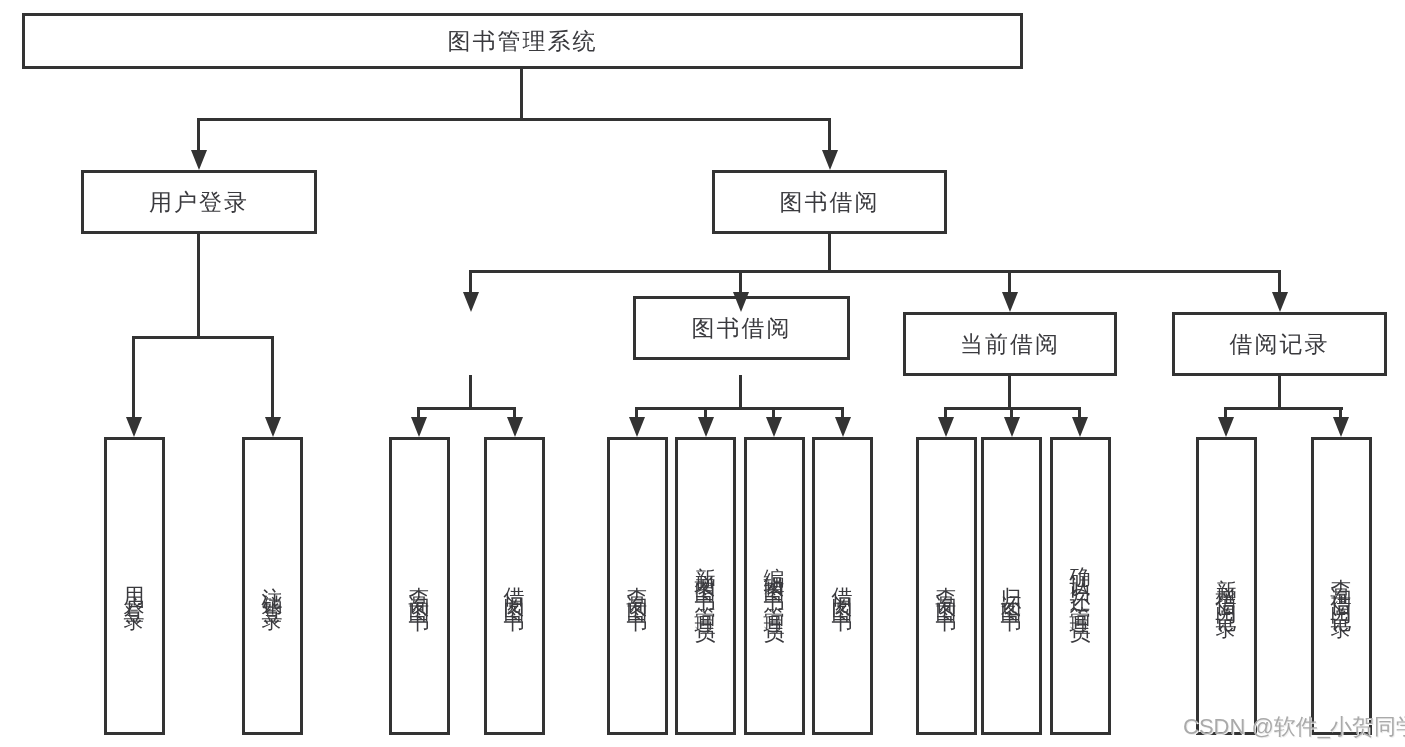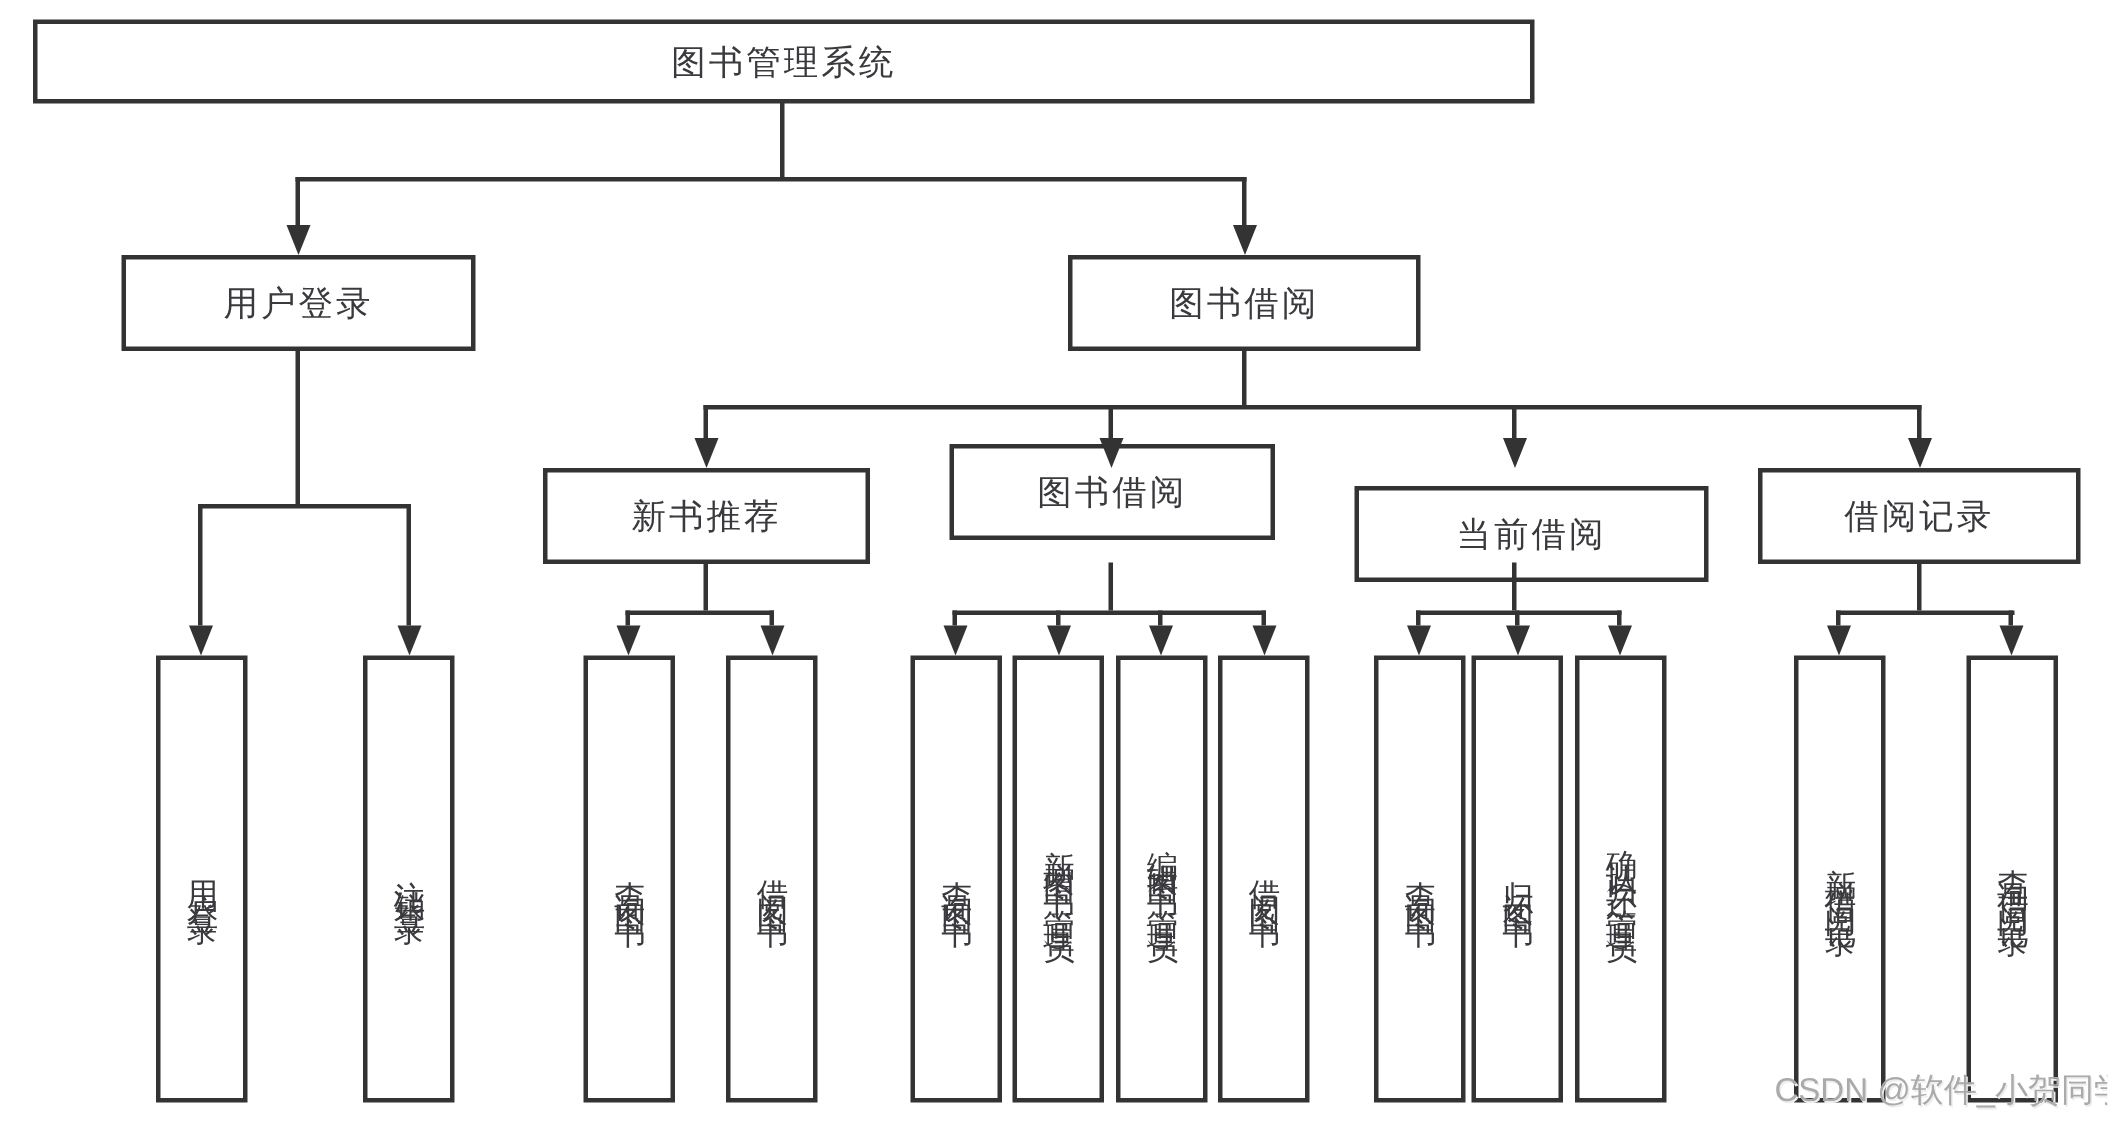--- a/index.html
+++ b/index.html
@@ -67,25 +67,24 @@
 <body>
 
 <div class="canvas">
 
   <div class="node h-node" style="left:22px; top:13px; width:1001px; height:56px;">图书管理系统</div>
 
   <div class="node h-node" style="left:81px; top:170px; width:236px; height:64px;">用户登录</div>
 
   <div class="node h-node" style="left:712px; top:170px; width:235px; height:64px;">图书借阅</div>
 
-  <div class="node h-node" style="left:362px; top:312px; width:218px; height:64px;">新书推荐</div>
 
   <div class="node h-node" style="left:633px; top:296px; width:217px; height:64px;">图书借阅</div>
 
-  <div class="node h-node" style="left:903px; top:324px; width:236px; height:64px;">当前借阅</div>
+  <div class="node h-node" style="left:903px; top:312px; width:214px; height:64px;">当前借阅</div>
 
   <div class="node h-node" style="left:1172px; top:312px; width:215px; height:64px;">借阅记录</div>
 
   <div class="node v-node" style="left:104px; top:437px; width:61px; height:298px;">用户登录</div>
 
   <div class="node v-node" style="left:242px; top:437px; width:61px; height:298px;">注销登录</div>
 
   <div class="node v-node" style="left:389px; top:437px; width:61px; height:298px;">查询图书</div>
 
   <div class="node v-node" style="left:484px; top:437px; width:61px; height:298px;">借阅图书</div>

